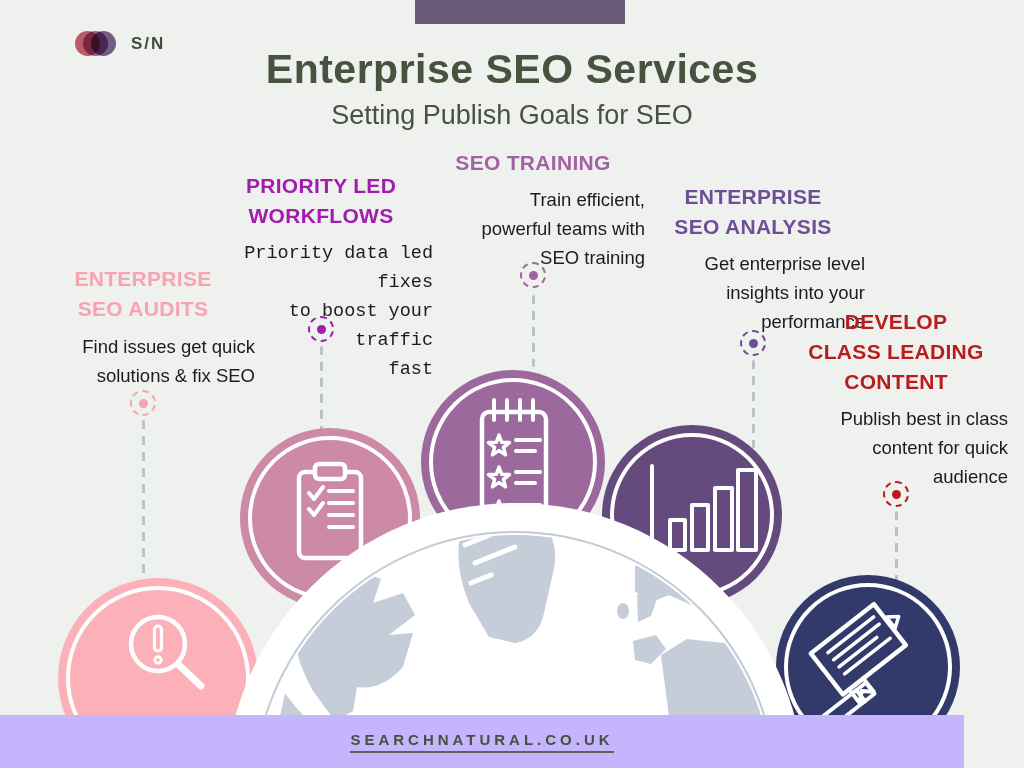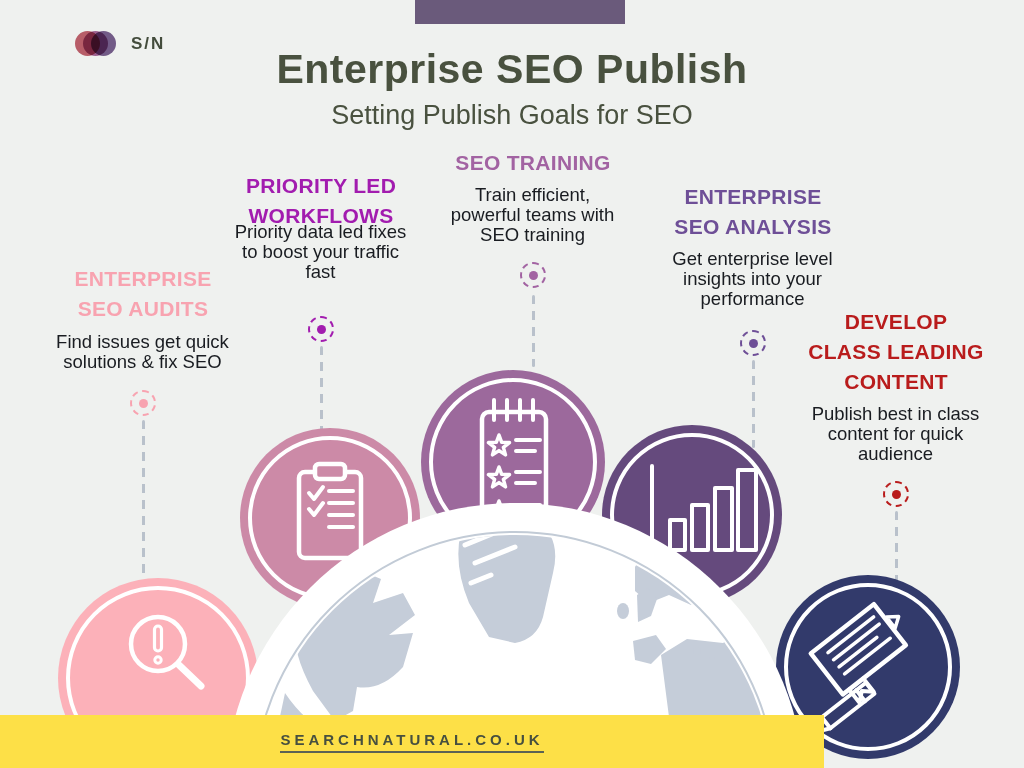--- a/index.html
+++ b/index.html
@@ -16,67 +16,67 @@
   .logo-dot{position:absolute;top:0;width:25px;height:25px;border-radius:50%;mix-blend-mode:multiply;}
   .logo-dot.d1{left:0;background:#c4626f;}
   .logo-dot.d2{left:8px;background:#a8679a;}
   .logo-dot.d3{left:16px;background:#7a6090;}
   .logo-text{margin-left:14px;font-size:17px;font-weight:bold;letter-spacing:2px;color:#434c3c;text-align:center;}
   
   .page-title{left:0;top:46px;width:1024px;text-align:center;font-size:41px;font-weight:bold;color:#49513f;letter-spacing:.5px;}
   .page-subtitle{left:0;top:100px;width:1024px;text-align:center;font-size:27px;color:#49513f;}
   
   .item-title{width:230px;text-align:center;font-weight:bold;font-size:21px;line-height:30px;letter-spacing:.3px;white-space:pre-line;}
-  .item-desc{width:225px;text-align:center;font-size:18.5px;line-height:20px;color:#191c21;white-space:pre-line;}
+  .item-desc{width:225px;text-align:right;font-size:18.5px;line-height:29px;color:#191c21;white-space:pre-line;}
   .t1{color:#f8a3b0;} .t2{color:#a21caf;} .t3{color:#a263a2;} .t4{color:#6e4f97;} .t5{color:#b91c1c;}
   
   .marker{width:26px;height:26px;border-radius:50%;border:2.5px dashed currentColor;display:flex;align-items:center;justify-content:center;z-index:2;box-sizing:border-box;}
   .marker i{width:9px;height:9px;border-radius:50%;background:currentColor;}
   
   .vline{width:3px;background:repeating-linear-gradient(to bottom,#b9c1cb 0 9px,transparent 9px 16px);z-index:1;border-radius:2px;}
   
   .bubble{border-radius:50%;z-index:3;}
   .bubble::after{content:'';position:absolute;inset:8px;border:4.5px solid #fff;border-radius:50%;}
   .bubble-icon{position:absolute;z-index:4;}
   .globe{left:225px;top:503px;z-index:5;}
   
-  .footer{left:0;top:715px;width:824px;height:53px;background:#fde047;z-index:6;display:flex;align-items:center;justify-content:center;}
+  .footer{left:0;top:715px;width:964px;height:53px;background:#c4b5fd;z-index:6;display:flex;align-items:center;justify-content:center;}
   .footer-link{font-size:15px;font-weight:bold;letter-spacing:4px;color:#47503f;text-decoration:none;border-bottom:2px solid #5a6354;padding-bottom:3px;}
 </style>
 </head>
 <body>
 
 <div class="canvas">
 
   <div class="abs top-bar"></div>
 
   <div class="abs logo">
     <div class="logo-dots">
       <span class="logo-dot d1"></span>
         <span class="logo-dot d2"></span>
         <span class="logo-dot d3"></span>
     </div>
     <span class="logo-text">S/N</span>
   </div>
 
-  <div class="abs page-title">Enterprise SEO Publish</div>
+  <div class="abs page-title">Enterprise SEO Services</div>
   <div class="abs page-subtitle">Setting Publish Goals for SEO</div>
 
   <div class="abs item-title t1" style="left:28px;top:264px;">ENTERPRISE
 SEO AUDITS</div>
   <div class="abs item-desc" style="left:30px;top:332px;">Find issues get quick
 solutions &amp; fix SEO</div>
   <div class="abs marker t1" style="left:130px;top:390px;">
       <i></i>
     </div>
   <div class="abs vline" style="left:141.5px;top:420px;height:162px;"></div>
 
   <div class="abs item-title t2" style="left:206px;top:171px;">PRIORITY LED
 WORKFLOWS</div>
-  <div class="abs item-desc" style="left:208px;top:222px;">Priority data led fixes
+  <div class="abs item-desc" style="left:208px;top:239px;font-family:Liberation Mono, monospace;">Priority data led fixes
 to boost your traffic
 fast</div>
   <div class="abs marker t2" style="left:308px;top:316px;">
       <i></i>
     </div>
   <div class="abs vline" style="left:319.5px;top:346px;height:84px;"></div>
 
   <div class="abs item-title t3" style="left:418px;top:148px;">SEO TRAINING</div>
   <div class="abs item-desc" style="left:420px;top:185px;">Train efficient,
 powerful teams with

